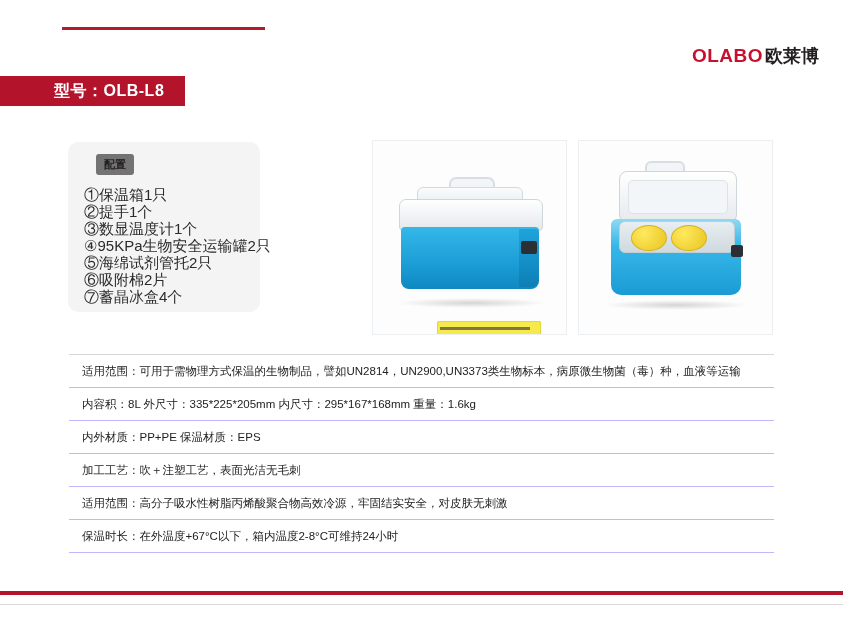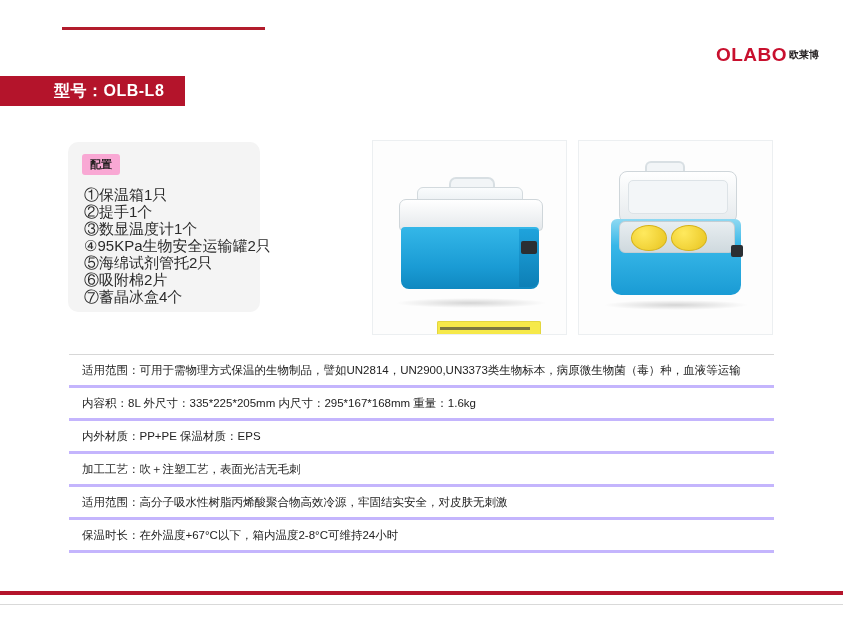--- a/index.html
+++ b/index.html
@@ -35,21 +35,21 @@
     align-items: center;
     white-space: nowrap;
   }
   .brand-main {
     font-size: 19px;
     font-weight: bold;
     color: #c8102e;
     letter-spacing: 0.5px;
   }
   .brand-cn {
-    font-size: 10px;
+    font-size: 18px;
     font-weight: bold;
     color: #231f20;
     margin-left: 2px;
   }
 
   
   .model-banner {
     position: absolute;
     left: 0;
     top: 76px;
@@ -72,23 +72,23 @@
     position: absolute;
     left: 68px;
     top: 142px;
     width: 192px;
     height: 170px;
     background: #f4f4f4;
     border-radius: 10px;
   }
   .config-title {
     position: absolute;
-    left: 14px;
+    left: 28px;
     top: 12px;
-    background: #f9a8d4;
+    background: #737373;
     border-radius: 3px;
     font-size: 11px;
     font-weight: bold;
     color: #231f20;
     padding: 3px 8px;
   }
   .config-list {
     position: absolute;
     left: 16px;
     top: 44px;
@@ -247,21 +247,21 @@
 
   
   .spec-table {
     position: absolute;
     left: 69px;
     top: 354px;
     width: 705px;
     border-top: 1px solid #d7d7d7;
   }
   .spec-row {
-    border-bottom: 3px solid #c4b5fd;
+    border-bottom: 1px solid #c4b5fd;
     height: 33px;
     display: flex;
     align-items: center;
     padding-left: 13px;
     box-sizing: border-box;
   }
   .spec-text {
     font-size: 11.5px;
     color: #222222;
     white-space: nowrap;

